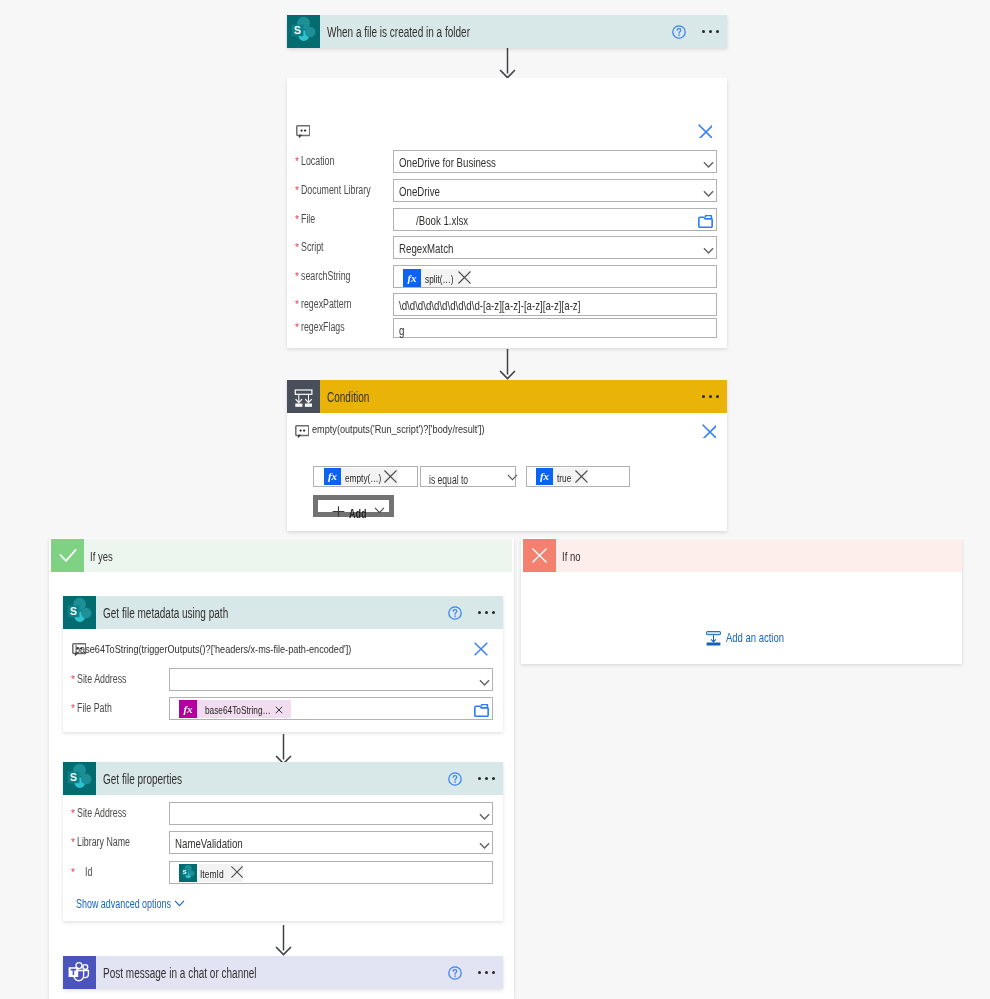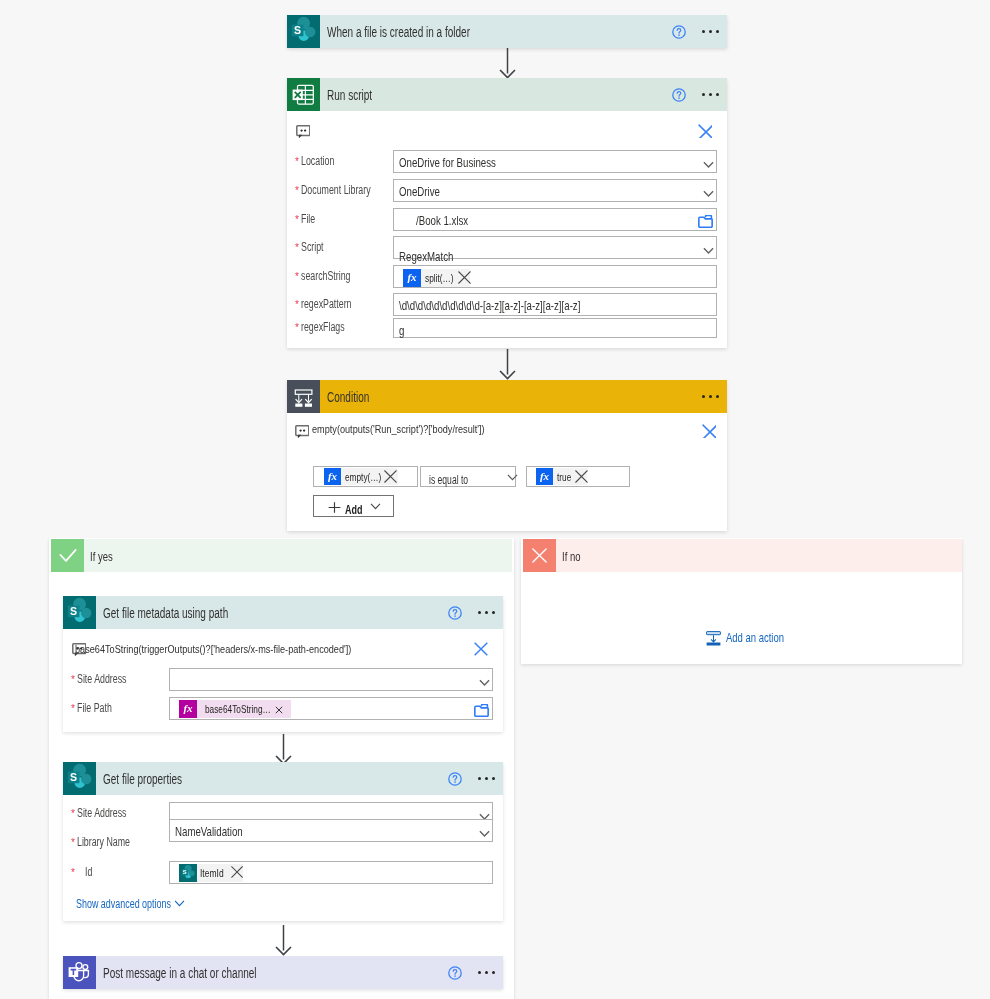--- a/index.html
+++ b/index.html
@@ -20,21 +20,21 @@
   .hdr-actions{position:absolute;top:0;height:33px;display:flex;align-items:center;}
   .card{overflow:visible;}
 
   .help-ic{width:14px;height:14px;display:block;}
   .ellip{width:17px;height:14px;display:flex;align-items:center;justify-content:space-between;}
   .ellip i{width:3.4px;height:3.4px;border-radius:50%;background:#262626;display:block;}
 
   .cmt-txt{font-size:11.5px;color:#323130;line-height:14px;}
   .fld-ctl{position:absolute;border:1px solid #b1b1b1;background:#fff;box-sizing:border-box;}
 
-  .tok{position:absolute;display:flex;align-items:center;}
+  .tok{position:absolute;display:flex;}
   .tok-ic{display:flex;flex:none;align-items:center;justify-content:center;
           font-style:italic;font-weight:700;color:#fff;font-family:"Liberation Serif",serif;line-height:1;padding-bottom:1px;}
 </style>
 </head>
 <body>
 
 <div class="card" style="left:287px;top:15px;width:440px;height:33px;">
   <div class="card-hdr" style="background:#D8E8E8;">
     <div class="card-icon" style="background:#036C70;">
       <svg width="33" height="33" viewBox="0 0 33 33">
@@ -61,45 +61,20 @@
         </span>
     </div>
   </div>
 </div>
 <svg class="abs" style="left:499px;top:47px;" width="17" height="32">
   <path d="M8.5 1 V26.5" stroke="#3f4146" stroke-width="1.5" fill="none"></path>
   <path d="M1.6 23.6 L8.5 30.6 L15.4 23.6" stroke="#3f4146" stroke-width="1.6" fill="none" stroke-linecap="square"></path>
 </svg>
 
 <div class="card" style="left:287px;top:78px;width:440px;height:270px;">
-  <div class="card-hdr" style="background:#D8E7E0;">
-    <div class="card-icon" style="background:#107C41;">
-      <svg width="33" height="33" viewBox="0 0 33 33">
-        <rect x="10.5" y="7.4" width="15.8" height="18.6" rx="1.2" fill="none" stroke="#fff" stroke-width="1.25"></rect>
-        <path d="M10.5 12.3h15.8M10.5 16.8h15.8M10.5 21.3h15.8M18.4 7.4v18.6" stroke="#fff" stroke-width="1.25"></path>
-        <rect x="5.6" y="11.6" width="10.2" height="10.5" fill="#fff"></rect>
-        <path d="M8.2 14.3 L13.2 19.3 M13.2 14.3 L8.2 19.3" stroke="#107C41" stroke-width="1.8" stroke-linecap="round"></path>
-      </svg>
-    </div>
-    <div class="card-title"><span class="sq" style="font-size:14px;transform:scaleX(.715)">Run script</span></div>
-    <div class="hdr-actions" style="left:385px;">
-      <svg class="help-ic" viewBox="0 0 16 16">
-          <circle cx="8" cy="8" r="7.1" fill="none" stroke="#3b82f7" stroke-width="1.45"></circle>
-          <path d="M5.9 6.05c0-1.15.95-1.95 2.1-1.95 1.2 0 2.05.78 2.05 1.8 0 .85-.5 1.3-1.15 1.75-.55.4-.8.72-.8 1.3v.35" fill="none" stroke="#3b82f7" stroke-width="1.35" stroke-linecap="round"></path>
-          <circle cx="8.05" cy="11.6" r=".92" fill="#3b82f7"></circle>
-        </svg>
-    </div>
-    <div class="hdr-actions" style="left:415px;">
-      <span class="ellip">
-          <i></i>
-          <i></i>
-          <i></i>
-        </span>
-    </div>
-  </div>
 
   <svg class="abs" style="left:9px;top:47px;" width="14" height="13">
     <rect x="0.8" y="0.8" width="13" height="9.6" rx="0.8" fill="none" stroke="#6d6d6d" stroke-width="1.5"></rect>
     <path d="M2.9 9.8 L2.9 13.3 L6.4 9.8 Z" fill="#3a3a3a"></path>
     <circle cx="5.6" cy="5.6" r="1.15" fill="#2e2e2e"></circle>
       <circle cx="9.1" cy="5.6" r="1.15" fill="#2e2e2e"></circle>
   </svg>
   <svg class="abs" style="left:411px;top:46px;" width="14" height="14">
     <path d="M1.2 1.2 L14.8 14.8 M14.8 1.2 L1.2 14.8" stroke="#3b82f7" stroke-width="1.6" stroke-linecap="square"></path>
   </svg>
@@ -134,21 +109,21 @@
         <svg class="abs" style="left:304px;top:6px" width="15" height="13">
           <path d="M0.85 3.2 a0.9 0.9 0 0 1 0.9 -0.9 h4.1 l1.5 1.6 h5.9 a0.9 0.9 0 0 1 0.9 0.9 v6.5 a0.9 0.9 0 0 1 -0.9 0.9 h-11.5 a0.9 0.9 0 0 1 -0.9 -0.9 Z" fill="none" stroke="#2E7CF6" stroke-width="1.6"></path>
           <path d="M7.5 2.3 l0.1 -1.2 a0.7 0.7 0 0 1 0.7 -0.6 h4.3 a0.8 0.8 0 0 1 0.8 0.8 v2.6" fill="none" stroke="#2E7CF6" stroke-width="1.6"></path>
         </svg>
       </div>
       <div class="abs" style="left:8px;top:159px;height:23px;display:flex;align-items:center;">
         <span style="color:#e8394a;font-size:10px;line-height:1;position:relative;top:-1px">*</span>
         <span style="margin-left:2px;display:inline-block;position:relative;top:-3px"><span class="sq" style="font-size:12px;transform:scaleX(0.735);color:#4b4a49;">Script</span></span>
       </div>
       <div class="fld-ctl abs" style="left:106px;top:158px;width:324px;height:23px;">
-        <span class="abs" style="left:5px;top:10px;"><span class="sq" style="font-size:13px;transform:scaleX(0.745);color:#323130;">RegexMatch</span></span>
+        <span class="abs" style="left:5px;top:2px;"><span class="sq" style="font-size:13px;transform:scaleX(0.745);color:#323130;">RegexMatch</span></span>
         <svg class="abs" style="left:309px;top:10px" width="11" height="8">
           <path d="M0.9 1.2 L5.5 6 L10.1 1.2" fill="none" stroke="#616161" stroke-width="1.35"></path>
         </svg>
       </div>
       <div class="abs" style="left:8px;top:188px;height:23px;display:flex;align-items:center;">
         <span style="color:#e8394a;font-size:10px;line-height:1;position:relative;top:-1px">*</span>
         <span style="margin-left:2px;display:inline-block;position:relative;top:-3px"><span class="sq" style="font-size:12px;transform:scaleX(0.735);color:#4b4a49;">searchString</span></span>
       </div>
       <div class="fld-ctl abs" style="left:106px;top:187px;width:324px;height:23px;">
         <span class="tok" style="left:9px;top:3px;height:18px;background:#F3F3F3;overflow:hidden;width:67px;">
@@ -231,21 +206,21 @@
       </div>
       <div class="fld-ctl abs" style="left:239px;top:86px;width:104px;height:21px;">
         <span class="tok" style="left:9px;top:1px;height:17px;background:#F3F3F3;overflow:hidden;width:51px;">
           <span class="tok-ic" style="width:17px;height:17px;background:#0C63F0;font-size:11px;">fx</span>
           <span style="padding:0 0 0 4px;line-height:17px;position:relative;top:-.5px"><span class="sq" style="font-size:11.5px;transform:scaleX(0.72);color:#201f1e;">true</span></span>
         </span>
         <svg class="abs" style="left:48px;top:3px" width="13" height="13" viewBox="0 0 16 16">
           <path d="M1.1 1.1 L14.9 14.9 M14.9 1.1 L1.1 14.9" stroke="#4a4a4a" stroke-width="1.45" stroke-linecap="square"></path>
         </svg>
       </div>
-      <div class="abs" style="left:26px;top:115px;width:81px;height:22px;border:1px solid #737373;background:#fff;box-sizing:border-box;">
+      <div class="abs" style="left:26px;top:115px;width:81px;height:22px;border:5px solid #737373;background:#fff;box-sizing:border-box;">
         <svg class="abs" style="left:14px;top:6px" width="13" height="11" viewBox="0 0 14 12">
           <path d="M7 0.4 V11.6 M0.6 6 H13.4" stroke="#3a3a3a" stroke-width="1.25"></path>
         </svg>
         <span class="abs" style="left:31px;top:4px;font-weight:700;"><span class="sq" style="font-size:12.5px;transform:scaleX(0.72);color:#201f1e;">Add</span></span>
         <svg class="abs" style="left:56px;top:7px" width="11" height="7" viewBox="0 0 12 8">
           <path d="M0.9 1 L6 6.4 L11.1 1" fill="none" stroke="#4a4a4a" stroke-width="1.3"></path>
         </svg>
       </div>
     </div>
 </div>
@@ -381,21 +356,21 @@
       </div>
       <div class="fld-ctl abs" style="left:106px;top:40px;width:324px;height:23px;">
         <svg class="abs" style="left:309px;top:10px" width="11" height="8">
           <path d="M0.9 1.2 L5.5 6 L10.1 1.2" fill="none" stroke="#616161" stroke-width="1.35"></path>
         </svg>
       </div>
       <div class="abs" style="left:8px;top:70px;height:23px;display:flex;align-items:center;">
         <span style="color:#e8394a;font-size:10px;line-height:1;position:relative;top:-1px">*</span>
         <span style="margin-left:2px;display:inline-block;position:relative;top:-3px"><span class="sq" style="font-size:12px;transform:scaleX(0.735);color:#4b4a49;">Library Name</span></span>
       </div>
-      <div class="fld-ctl abs" style="left:106px;top:57px;width:324px;height:23px;">
+      <div class="fld-ctl abs" style="left:106px;top:69px;width:324px;height:23px;">
         <span class="abs" style="left:5px;top:2px;"><span class="sq" style="font-size:13px;transform:scaleX(0.745);color:#323130;">NameValidation</span></span>
         <svg class="abs" style="left:309px;top:10px" width="11" height="8">
           <path d="M0.9 1.2 L5.5 6 L10.1 1.2" fill="none" stroke="#616161" stroke-width="1.35"></path>
         </svg>
       </div>
       <div class="abs" style="left:8px;top:100px;height:23px;display:flex;align-items:center;">
         <span style="color:#e8394a;font-size:10px;line-height:1;position:relative;top:-1px">*</span>
         <span style="margin-left:10px;display:inline-block;position:relative;top:-3px"><span class="sq" style="font-size:12px;transform:scaleX(0.735);color:#4b4a49;">Id</span></span>
       </div>
       <div class="fld-ctl abs" style="left:106px;top:99px;width:324px;height:23px;">

